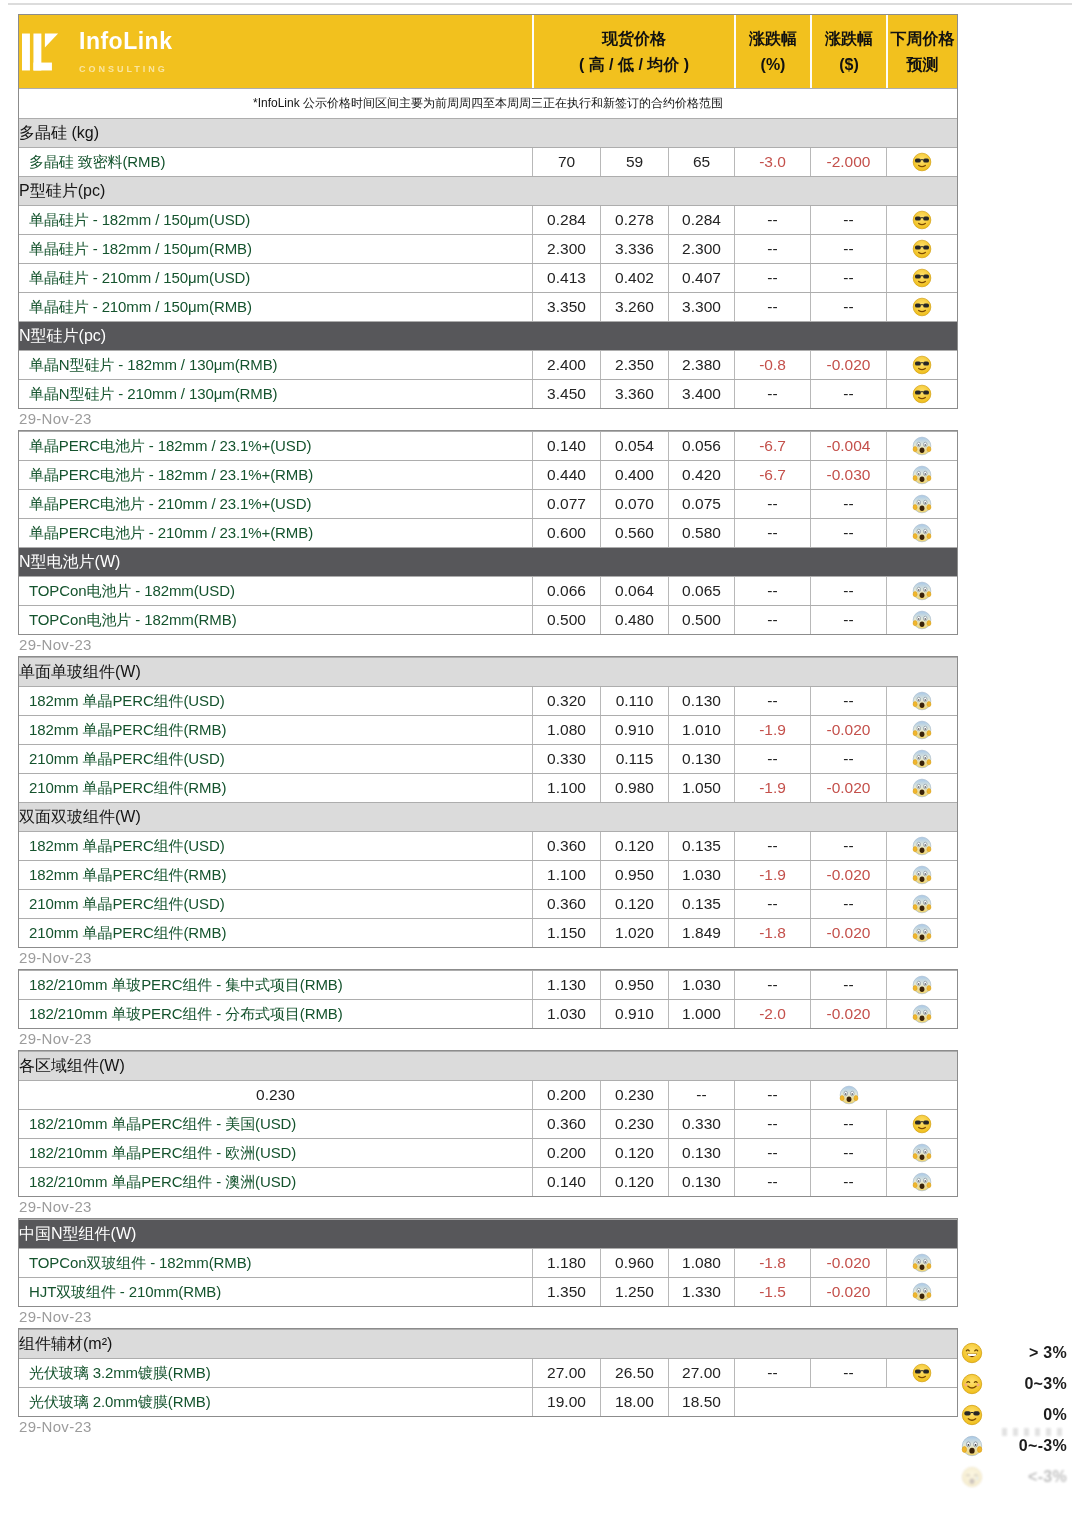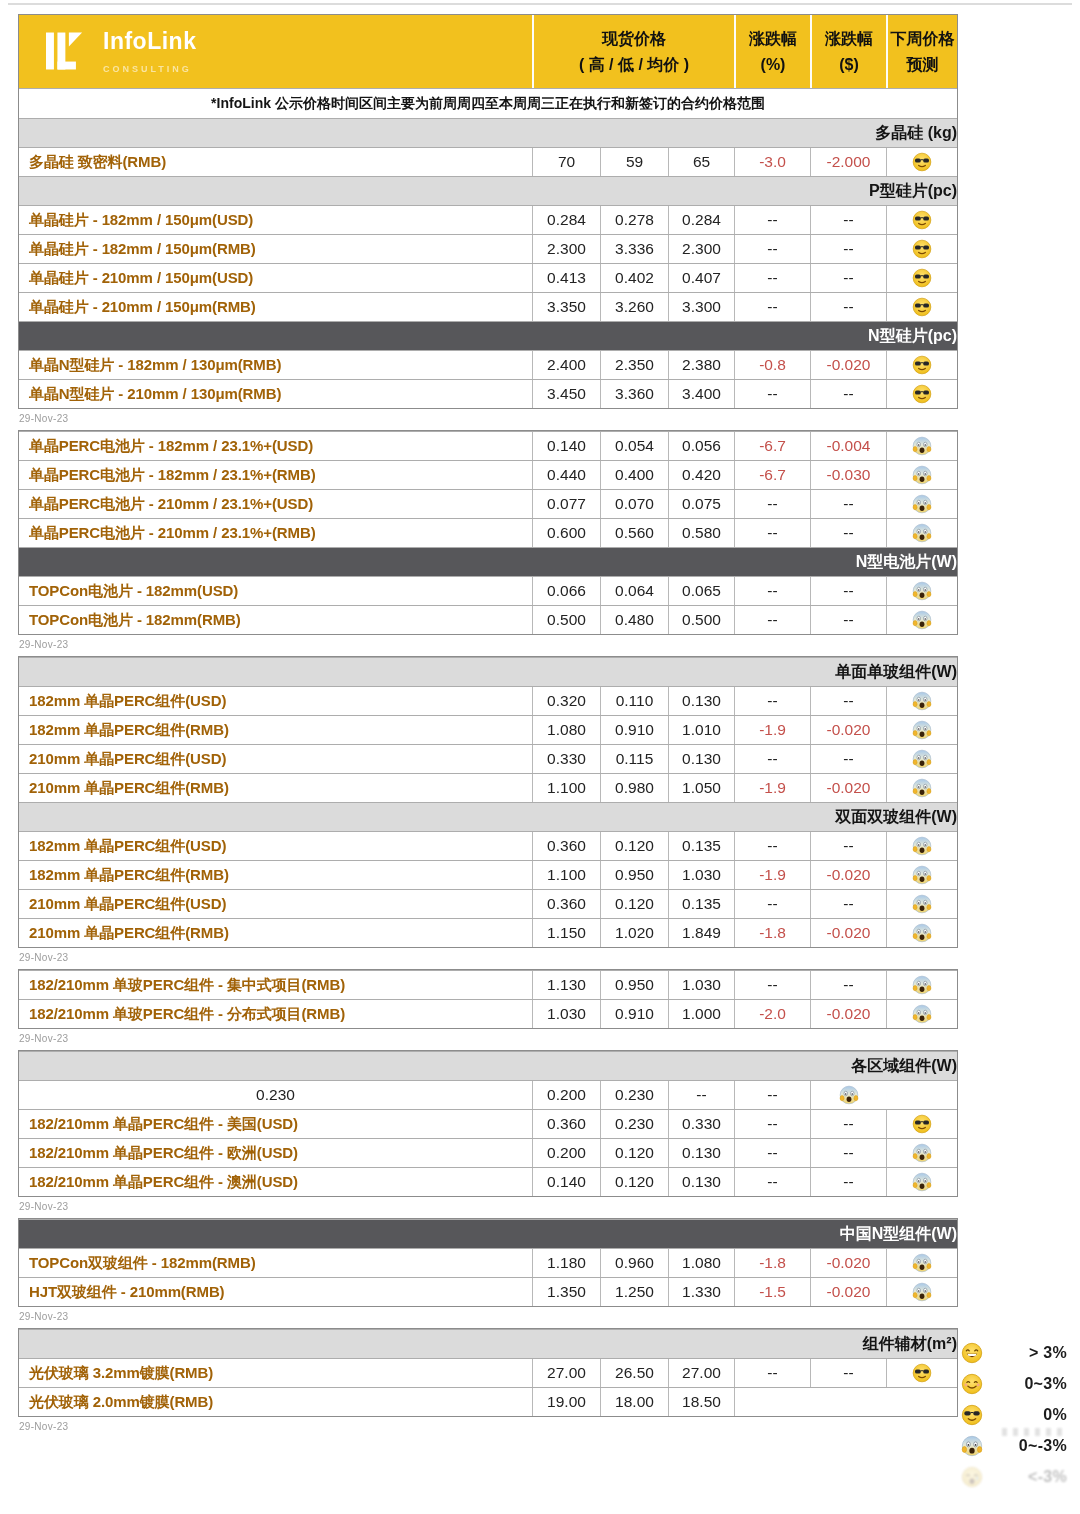--- a/index.html
+++ b/index.html
@@ -16,42 +16,42 @@
   html,body{width:1080px;height:1514px;background:#fff;overflow:hidden;
     font-family:"Liberation Sans","DejaVu Sans",sans-serif;color:var(--ink);position:relative}
   .top-rule{position:absolute;left:8px;right:8px;top:3px;height:2px;background:#DCDCDC}
   .page{position:absolute;left:18px;top:14px;width:940px}
   .block{width:940px;border:1px solid var(--outer-border);background:#fff}
   
   .brand-row{display:grid;grid-template-columns:513px 202px 76px 76px 71px;height:73px;
     background:var(--brand-yellow)}
   .hdr-cell{display:flex;flex-direction:column;justify-content:center;align-items:center;
     font-weight:700;font-size:16px;line-height:1.6;border-left:2px solid #FDFDF9;color:#111}
-  .brand-cell{display:flex;align-items:center;padding-left:24px}
+  .brand-cell{display:flex;}
   .logo{display:flex;align-items:center;gap:10px}
   .logo-mark{width:50px;height:44px;display:block}
   .logo-name{font-size:23px;font-weight:700;color:#fff;letter-spacing:.5px;line-height:1.05}
   .logo-sub{font-size:9px;font-weight:700;color:rgba(255,255,255,.58);letter-spacing:3px;margin-top:10px}
-  .note-row{height:30px;line-height:29px;text-align:center;font-weight:700;font-size:14px;
+  .note-row{height:30px;line-height:29px;text-align:center;font-weight:400;font-size:12px;
     border-top:1px solid var(--grid-line);background:#fff}
   
-  .sec-hdr{height:29px;line-height:28px;text-align:right;font-weight:700;font-size:16px;
+  .sec-hdr{height:29px;line-height:28px;text-align:left;font-weight:400;font-size:16px;
     border-top:1px solid var(--grid-line)}
   .sec-hdr.light{background:var(--light-header);color:#141414}
   .sec-hdr.dark{background:var(--dark-header);color:#fff}
   .row{display:grid;grid-template-columns:513px 68px 68px 66px 76px 76px 71px;height:29px;border-top:1px solid var(--grid-line)}
   .cell{display:flex;align-items:center;justify-content:center;font-size:15.5px;color:#232323;overflow:hidden}
   .cell + .cell{border-left:1px solid #B8B8B8}
-  .cell.label{justify-content:flex-start;padding-left:10px;font-weight:700;font-size:15px;color:#a16207;letter-spacing:-.1px}
+  .cell.label{justify-content:flex-start;padding-left:10px;font-weight:400;font-size:15px;color:#14532d;letter-spacing:-.1px}
   .cell.neg{color:var(--negative-red)}
   .row.covered .cell:nth-child(6),
   .row.covered .cell:nth-child(7){border-left-color:transparent}
   .emj{width:20px;height:20px;display:inline-block}
   .emj svg{width:100%;height:100%;display:block}
-  .date{font-size:10px;line-height:15px;color:var(--date-gray);margin:2px 0 4px 1px;letter-spacing:.3px}
+  .date{font-size:15px;line-height:15px;color:var(--date-gray);margin:2px 0 4px 1px;letter-spacing:.3px}
   
   .legend{position:absolute;left:961px;top:1337px;width:106px}
   .lg-item{display:flex;align-items:center;justify-content:space-between;height:31px}
   .lg-item .emj{width:22px;height:22px}
   .lg-label{font-size:16px;font-weight:700;color:#1c1c1c;letter-spacing:.3px}
   .lg-item.erased{opacity:.28;filter:blur(1px) grayscale(.35)}
   .smudge{position:absolute;left:1002px;top:1428px;width:62px;height:8px;opacity:.28;filter:blur(1px);
     background:repeating-linear-gradient(90deg,#9a9a9a 0 5px,transparent 5px 11px)}
 </style>
 </head>

